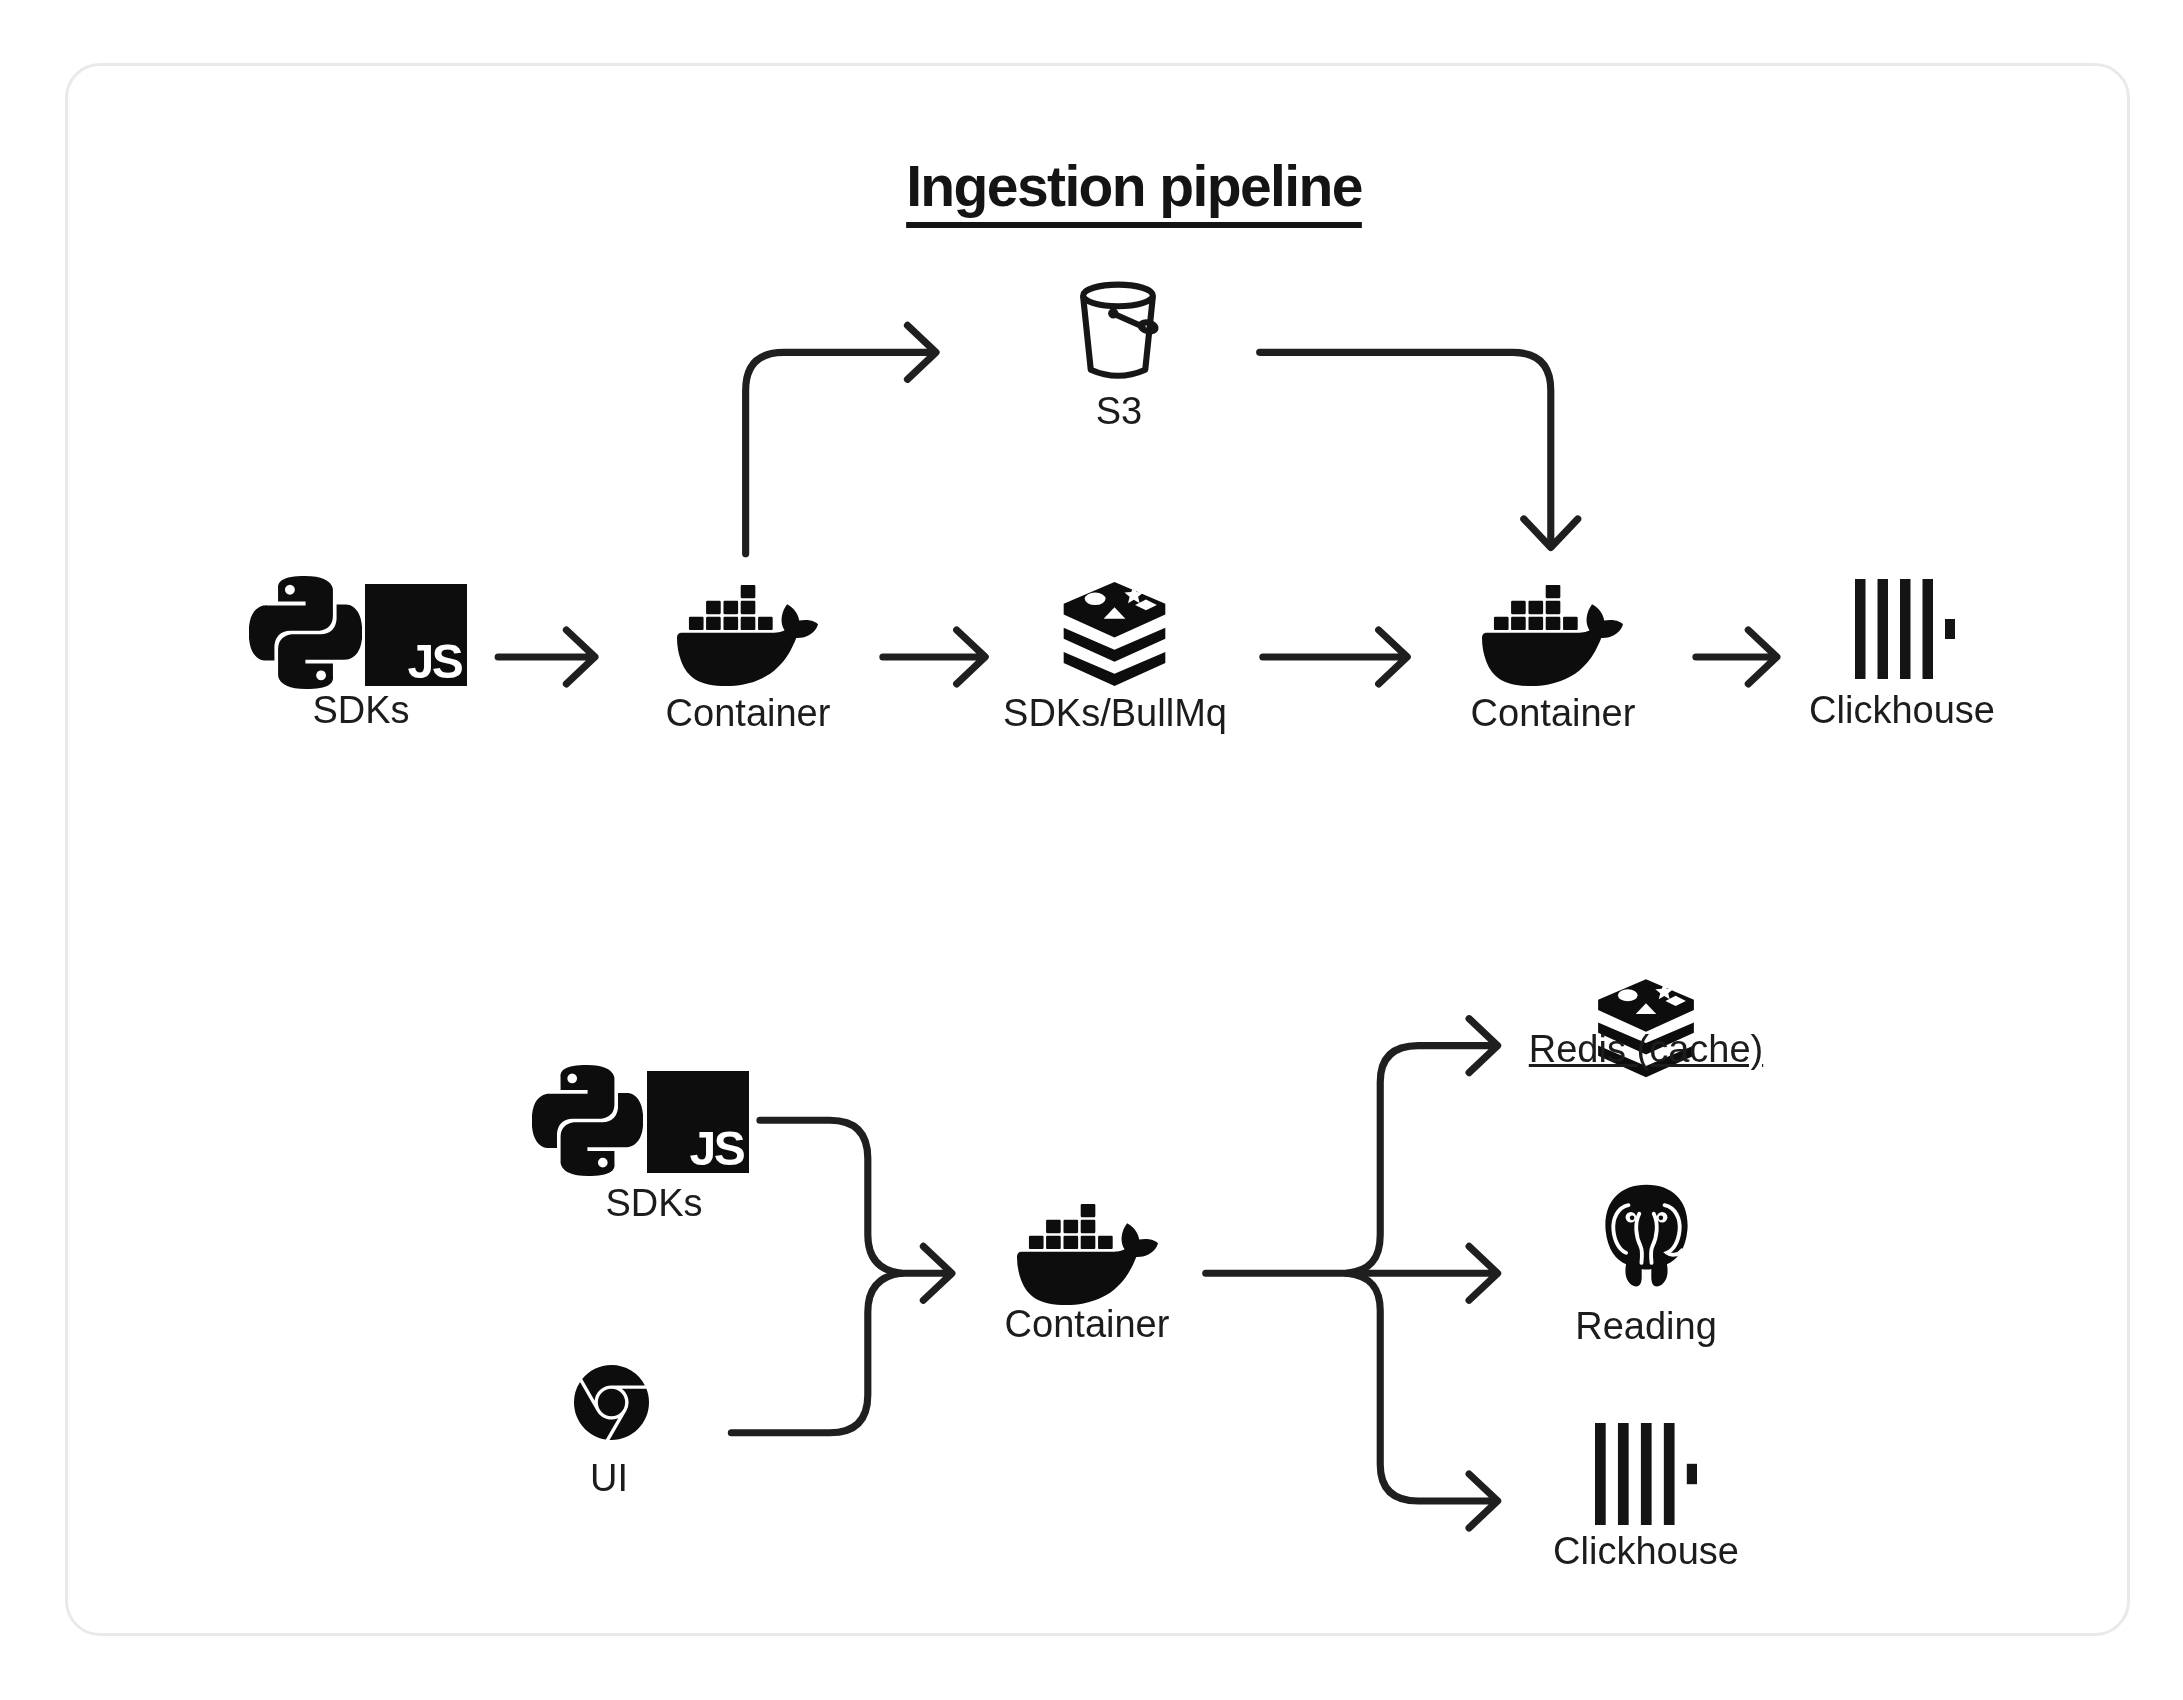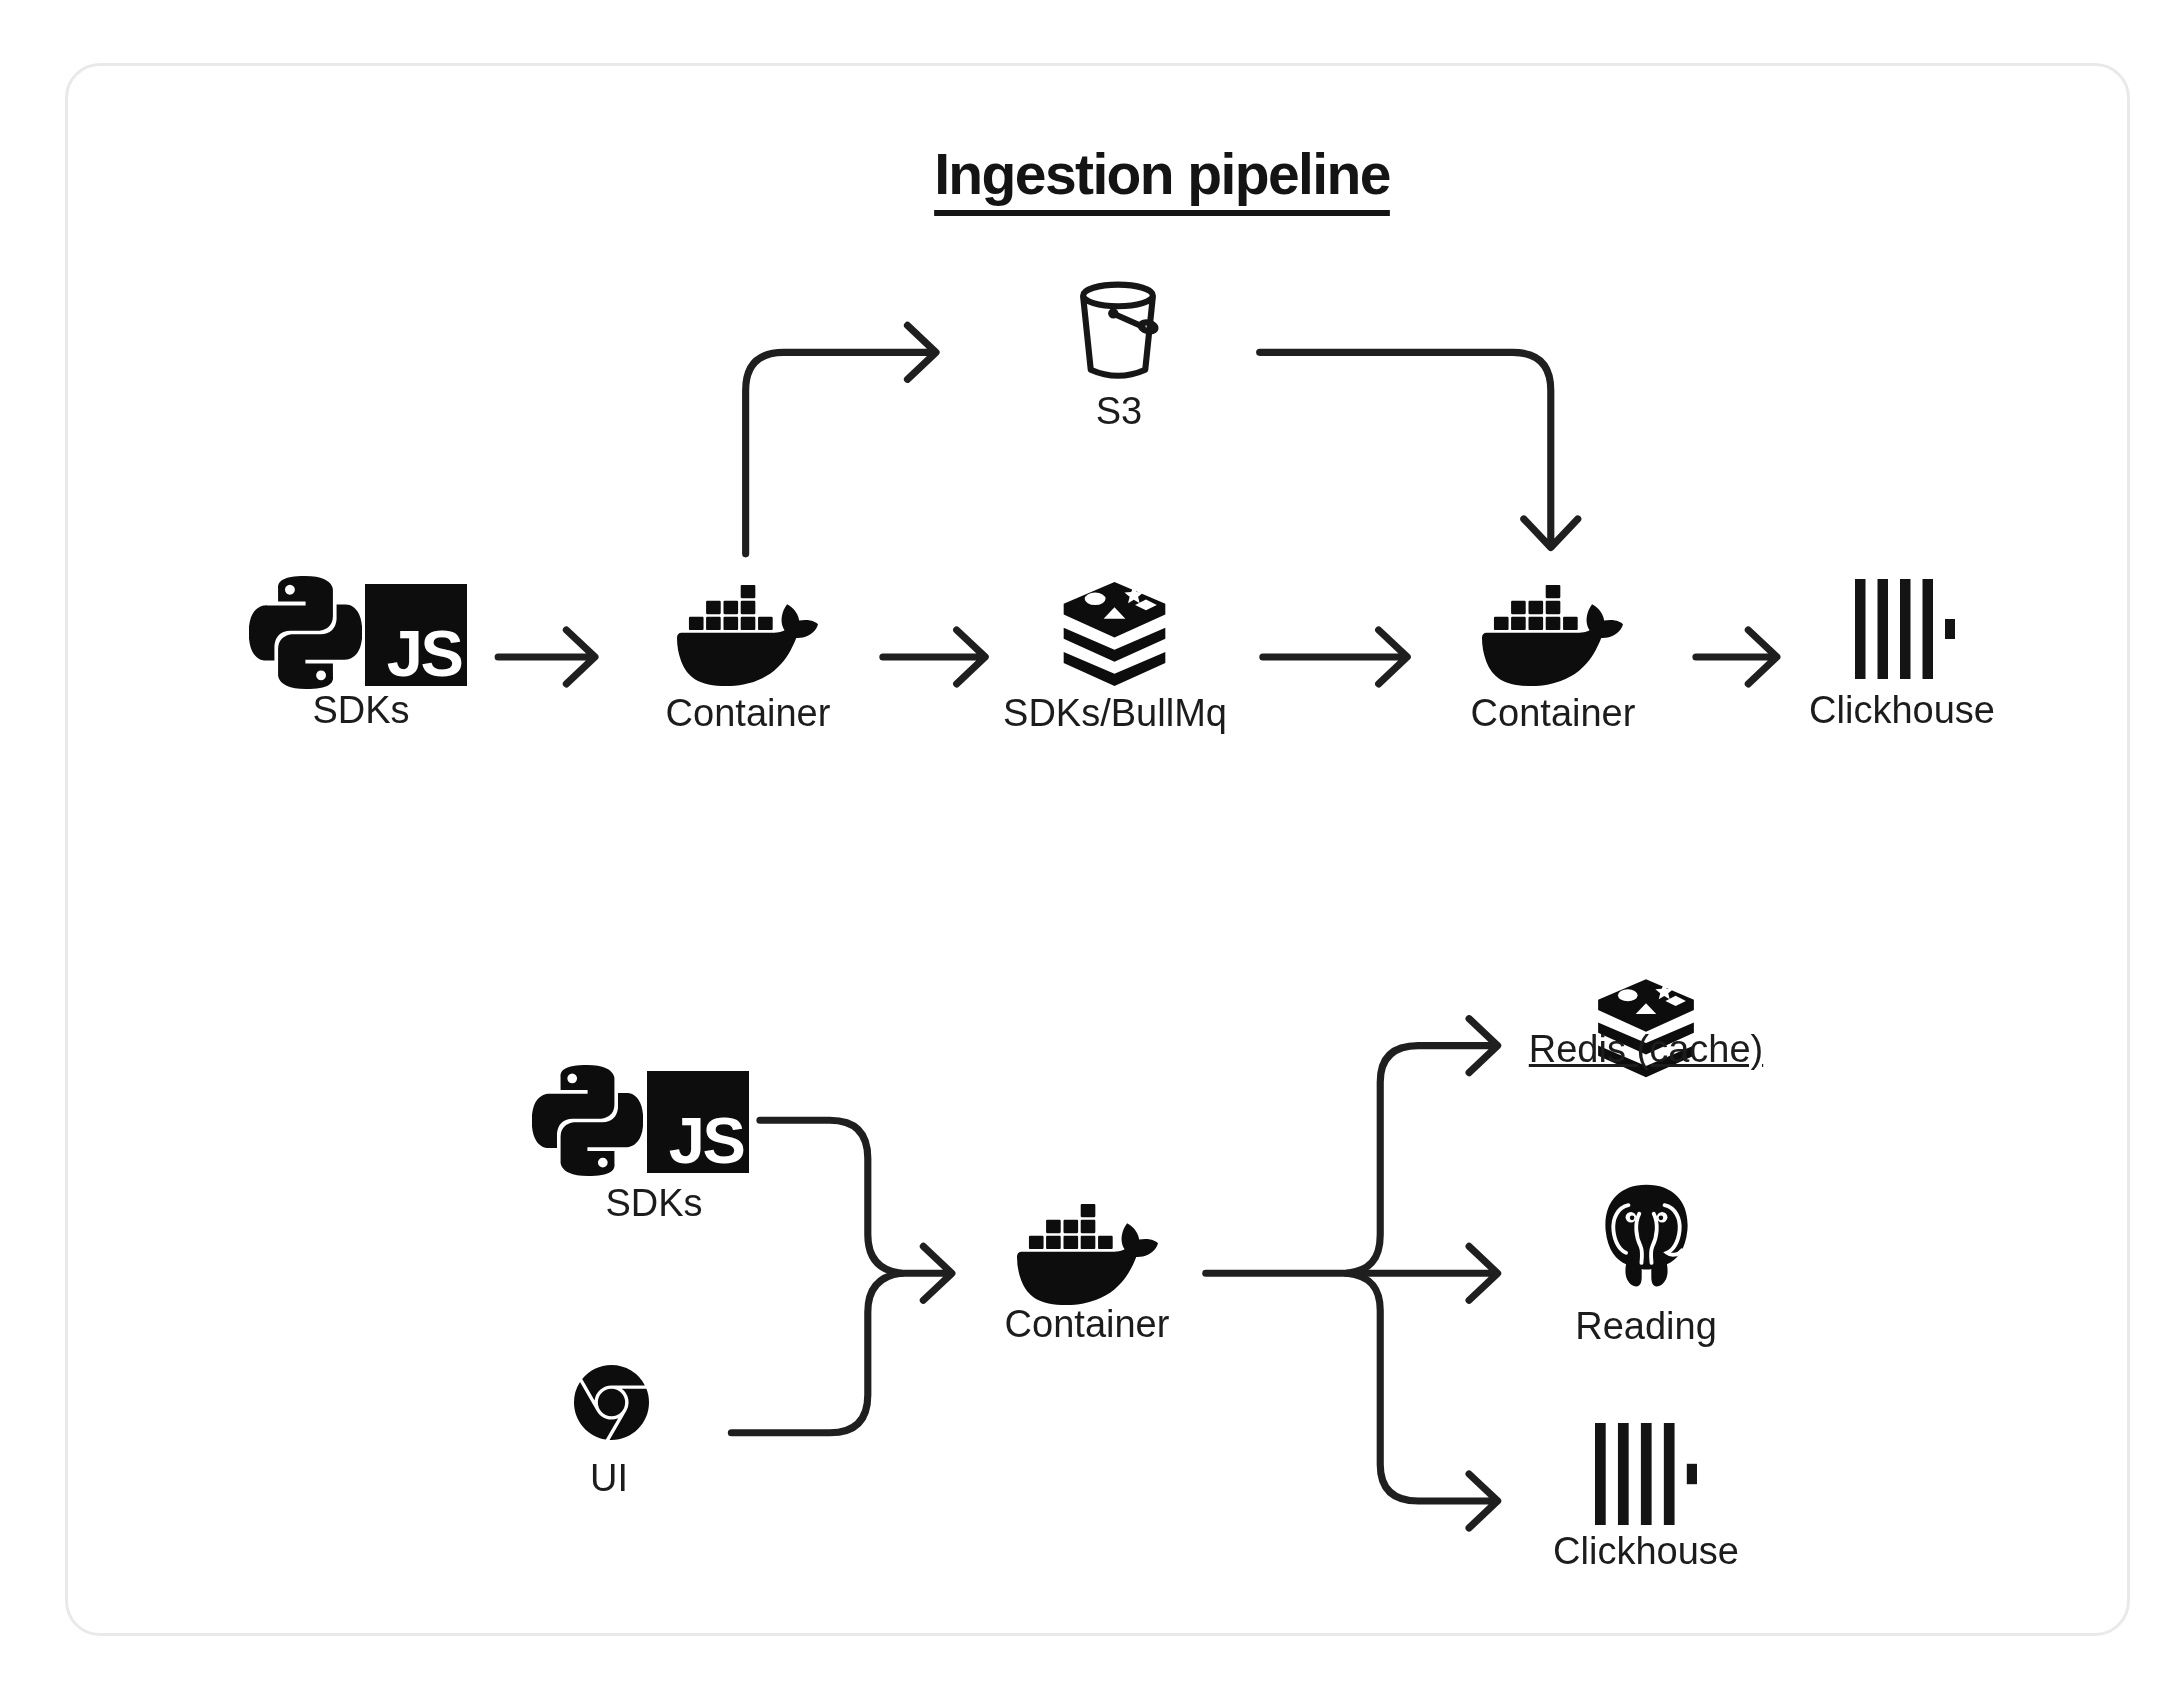--- a/index.html
+++ b/index.html
@@ -3,29 +3,29 @@
 <meta charset="utf-8">
 <style>
   html,body{margin:0;padding:0;background:#ffffff;}
   .canvas{position:relative;width:2183px;height:1701px;background:#ffffff;
           font-family:"Liberation Sans", sans-serif;color:#1c1c1c;overflow:hidden;}
   .card{position:absolute;left:65px;top:63px;width:2059px;height:1567px;
         background:#ffffff;border:3.2px solid #e9e9e9;border-radius:35px;}
   .title{position:absolute;transform:translateX(-50%);font-size:57px;font-weight:800;
          color:#141414;letter-spacing:-1.6px;white-space:nowrap;
          text-decoration:underline;text-decoration-thickness:6.3px;text-underline-offset:16px;}
-  .t1{left:1134px;top:141px;margin-left:28px;}
+  .t1{left:1134px;top:153px;}
   .t2{left:1134px;top:819px;}
   .lbl{position:absolute;transform:translateX(-50%);font-size:38px;color:#1c1c1c;
        white-space:nowrap;text-align:right;}
   .icon{position:absolute;}
   .icon svg{display:block;width:100%;height:100%;}
   .jsbadge{position:absolute;background:#0d0d0d;}
   .jsbadge span{position:absolute;right:5.6px;bottom:0;color:#ffffff;font-weight:700;
-                font-size:65px;line-height:1;letter-spacing:-2.4px;}
+                font-size:48px;line-height:1;letter-spacing:-2.4px;}
   .wires{position:absolute;left:0;top:0;}
 </style>
 </head>
 <body>
 
 <div class="canvas">
   <div class="card"></div>
 
   <div class="title t1">Ingestion pipeline</div>
 

